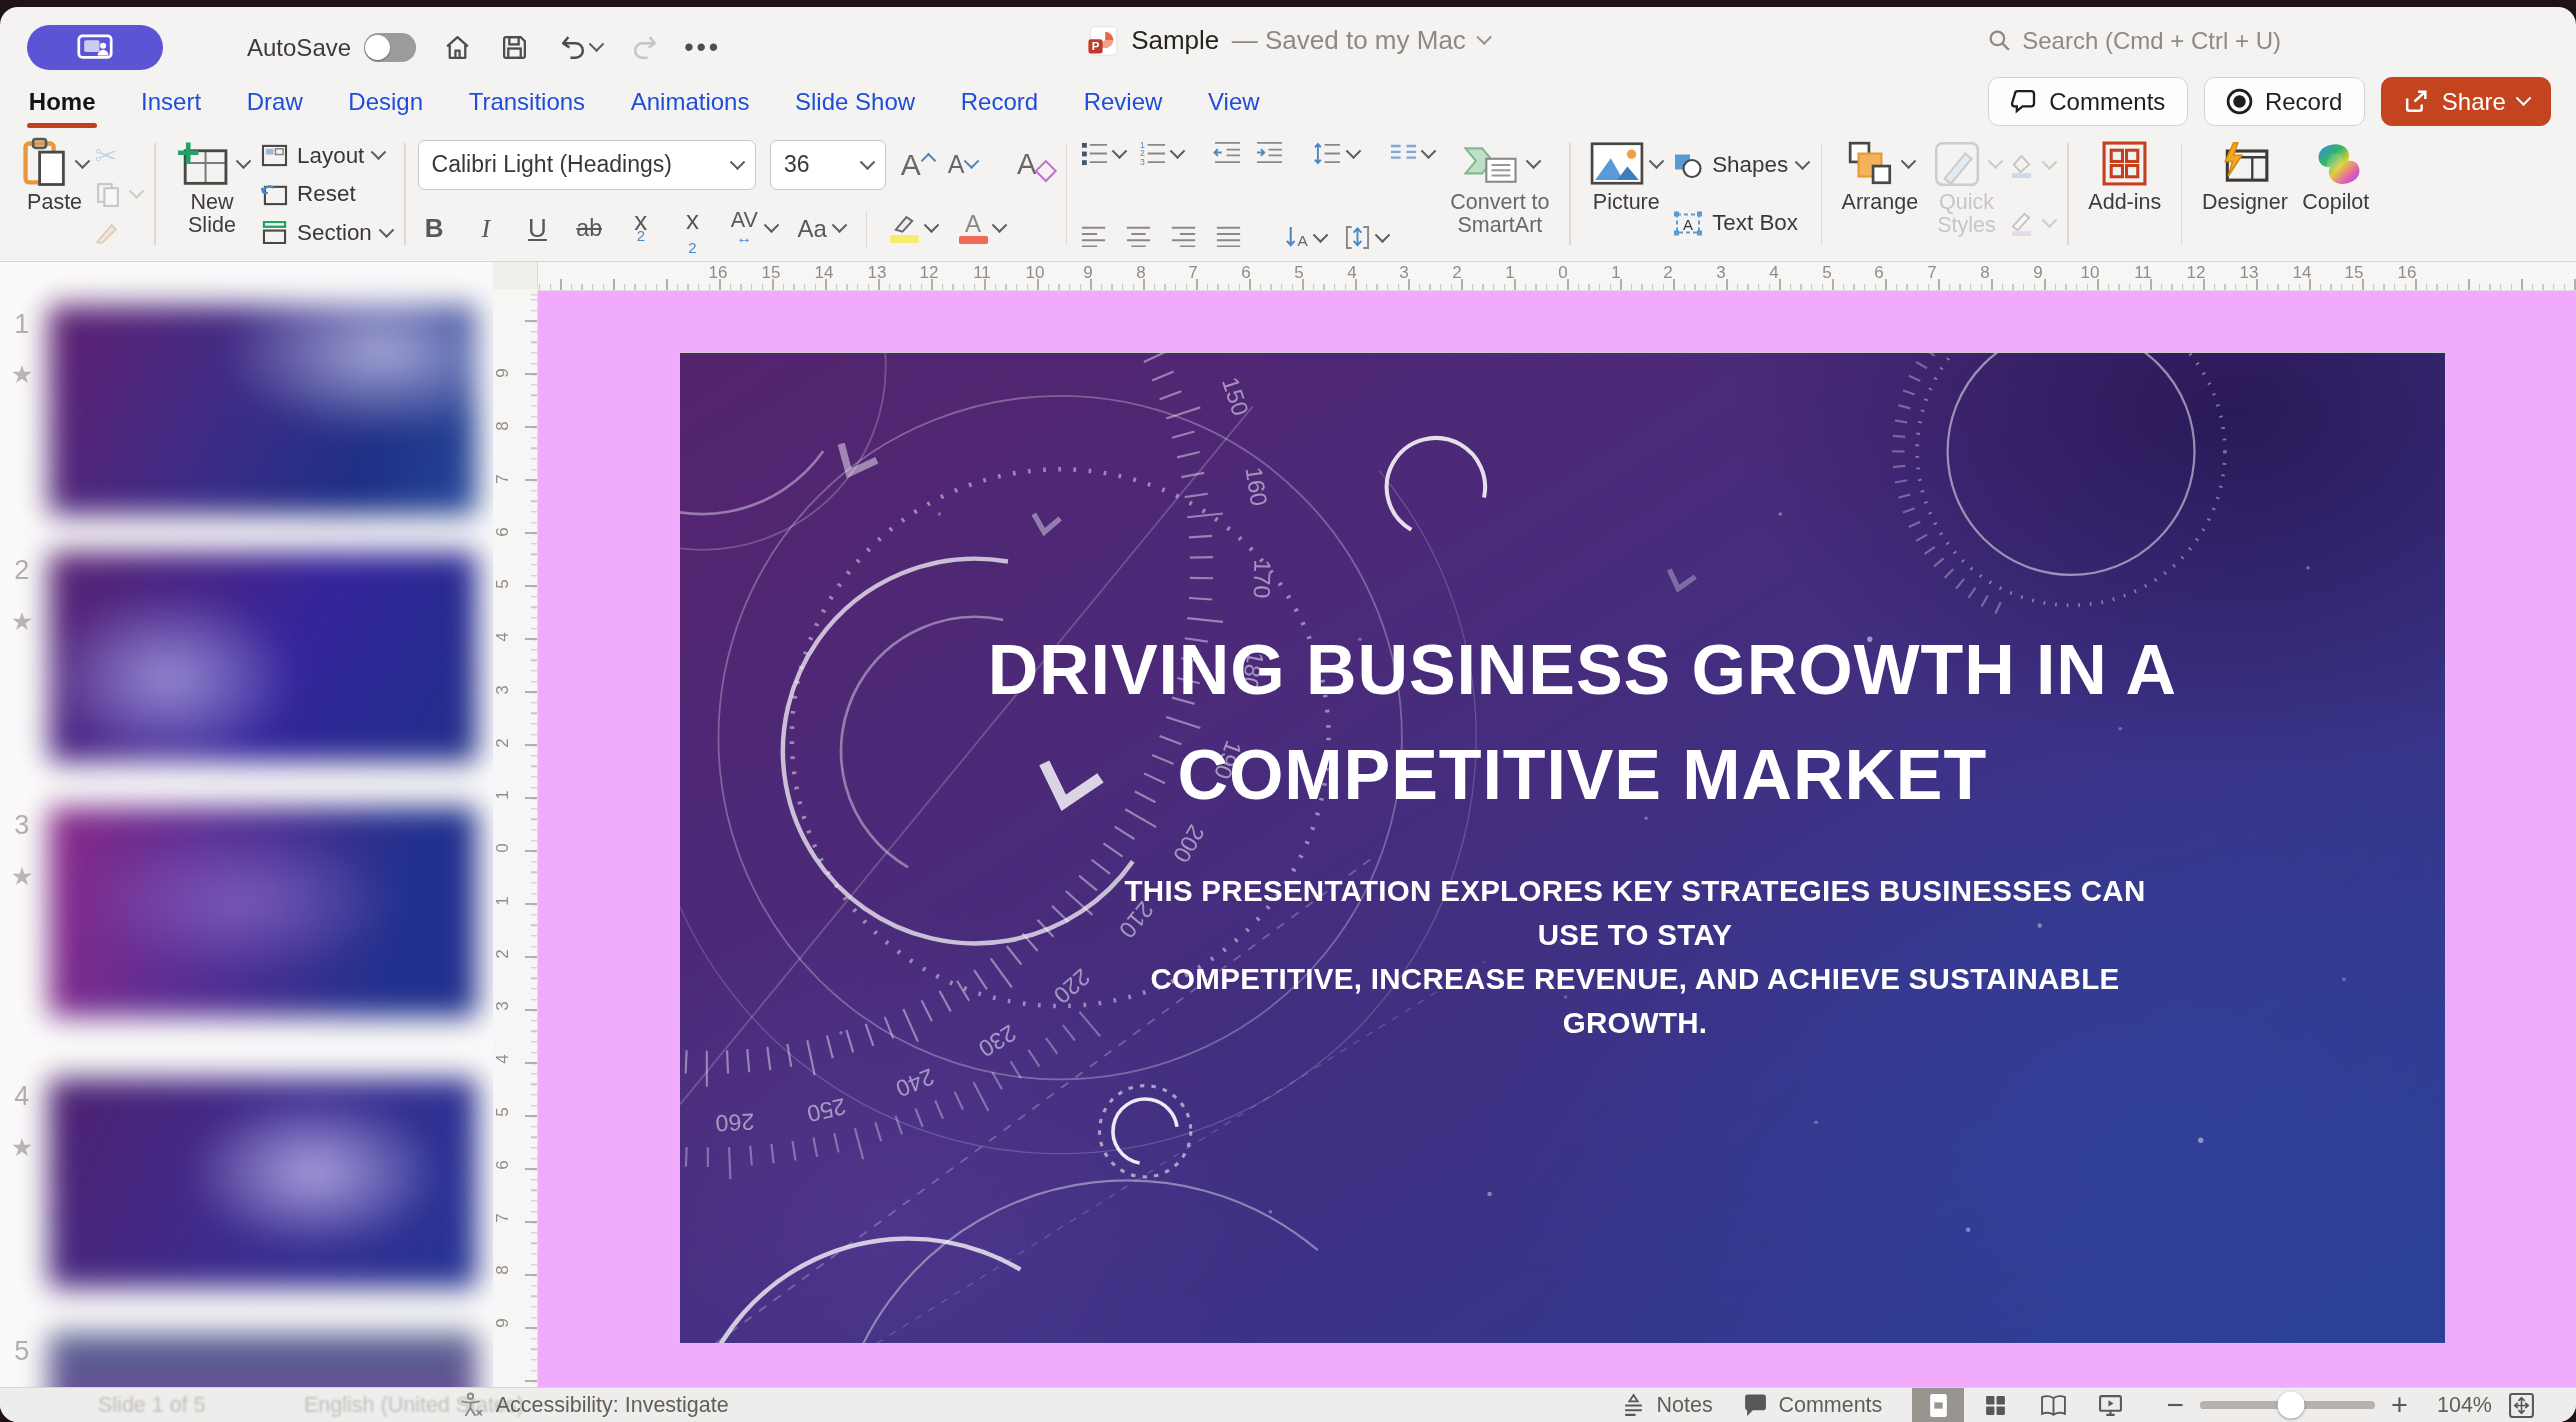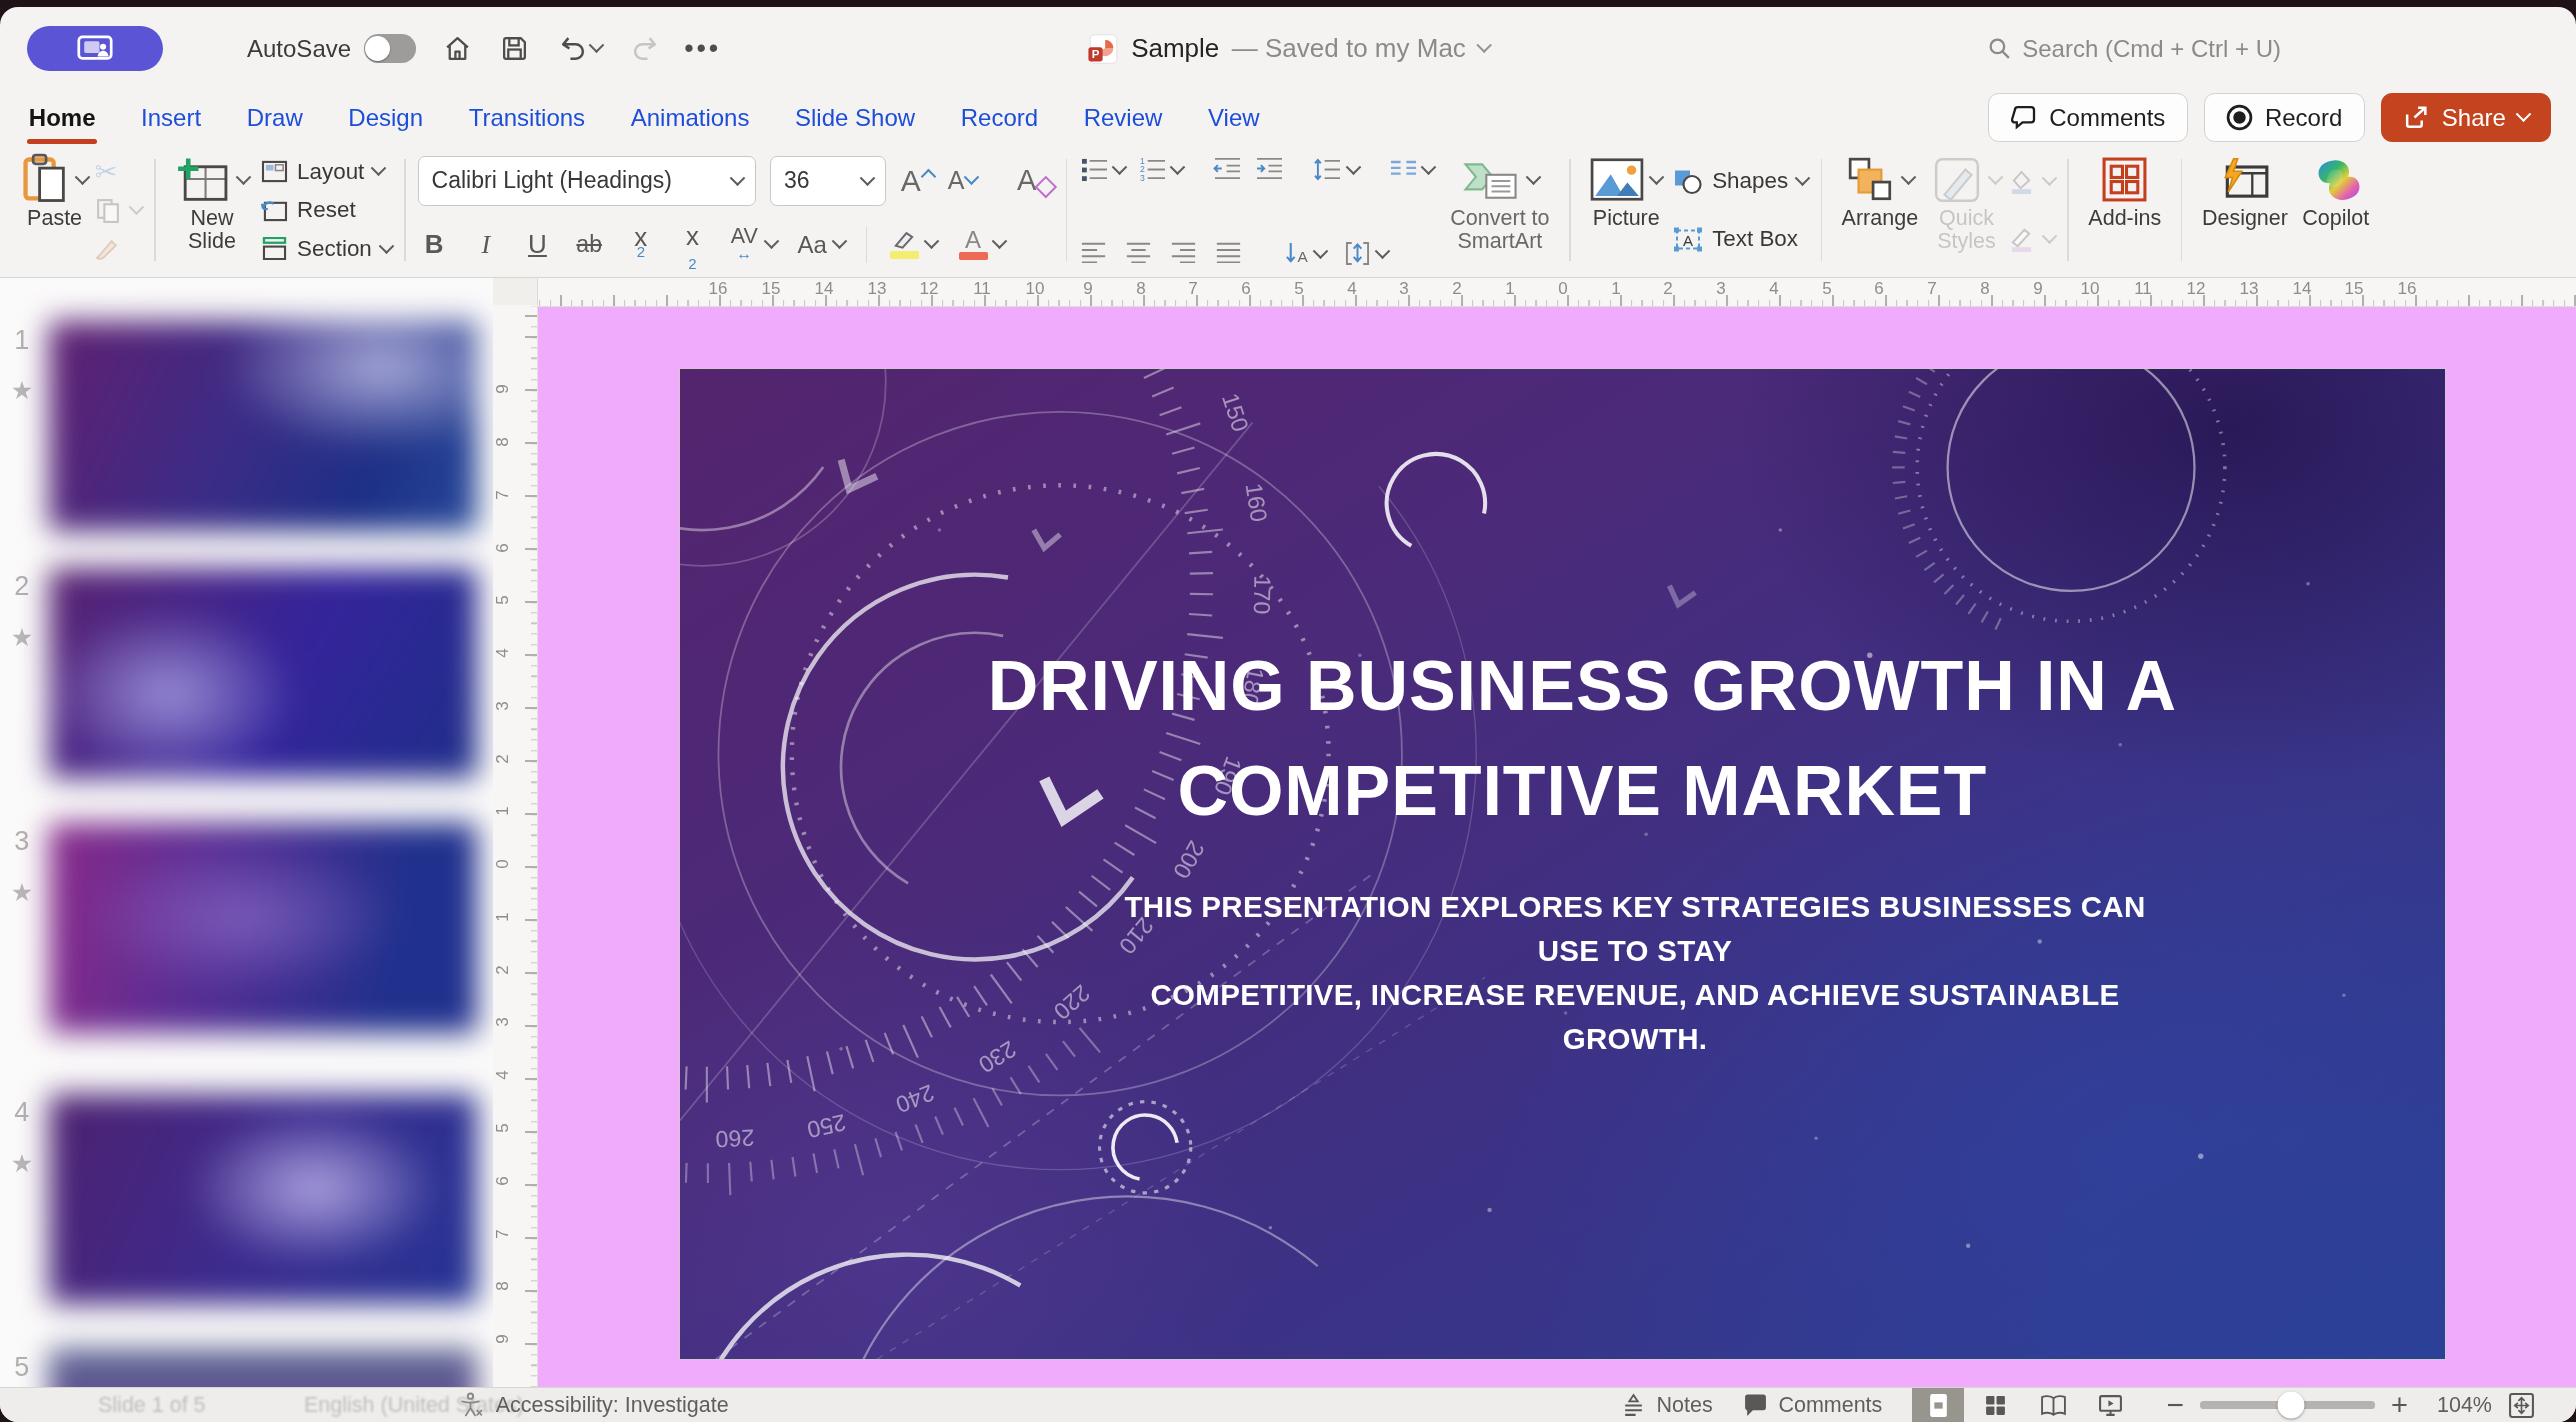--- a/index.html
+++ b/index.html
@@ -2,21 +2,21 @@
 <html style="--accent: #C33F1D; --share: #C3441F; --presenter: #5B55D6; --slide1: #54246E; --slide2: #3D3184; --slide3: #2B3F94;font-size:14.3px"><head>
 <meta charset="utf-8">
 <style>
   html,body{margin:0;padding:0}
   body{width:2576px;height:1422px;background:#201317;position:relative;overflow:hidden;
        font-family:"Liberation Sans",sans-serif;-webkit-font-smoothing:antialiased}
   .window{position:absolute;top:7.2px;left:0;right:0;bottom:0;border-radius:18px;overflow:hidden;
           background:#f5f3f2;display:flex;flex-direction:column}
 
   
-  .titlebar{height:59px;flex:none;display:flex;align-items:center;padding:12px 27px;position:relative}
+  .titlebar{height:59px;flex:none;display:flex;align-items:flex-end;padding:4px 27px;position:relative}
   .tb-left{display:flex;align-items:center;gap:27px}
   .presenter-pill{width:136px;height:45px;border-radius:23px;background:var(--presenter,#5B55D6);
           display:flex;align-items:center;justify-content:center}
   .autosave{display:flex;align-items:center;gap:12.5px;margin-left:57px;font-size:24px;color:#3d3b39}
   .toggle{width:52px;height:29px;border-radius:14.3px;background:#9e9c9a;position:relative}
   .toggle .knob{position:absolute;left:1.8px;top:1.8px;width:25px;height:25px;border-radius:50%;background:#fff;
           box-shadow:0 0.9px 1.8px rgba(0,0,0,.35)}
   .tb-ic{width:30px;height:30px;display:flex;align-items:center;justify-content:center;color:#4f4d4b}
   .tb-title{position:absolute;left:50%;top:50%;transform:translate(-50%,-50%);display:flex;align-items:center;gap:12.5px;white-space:nowrap}
   .tb-title .doc{font-size:26px;color:#26241f}

